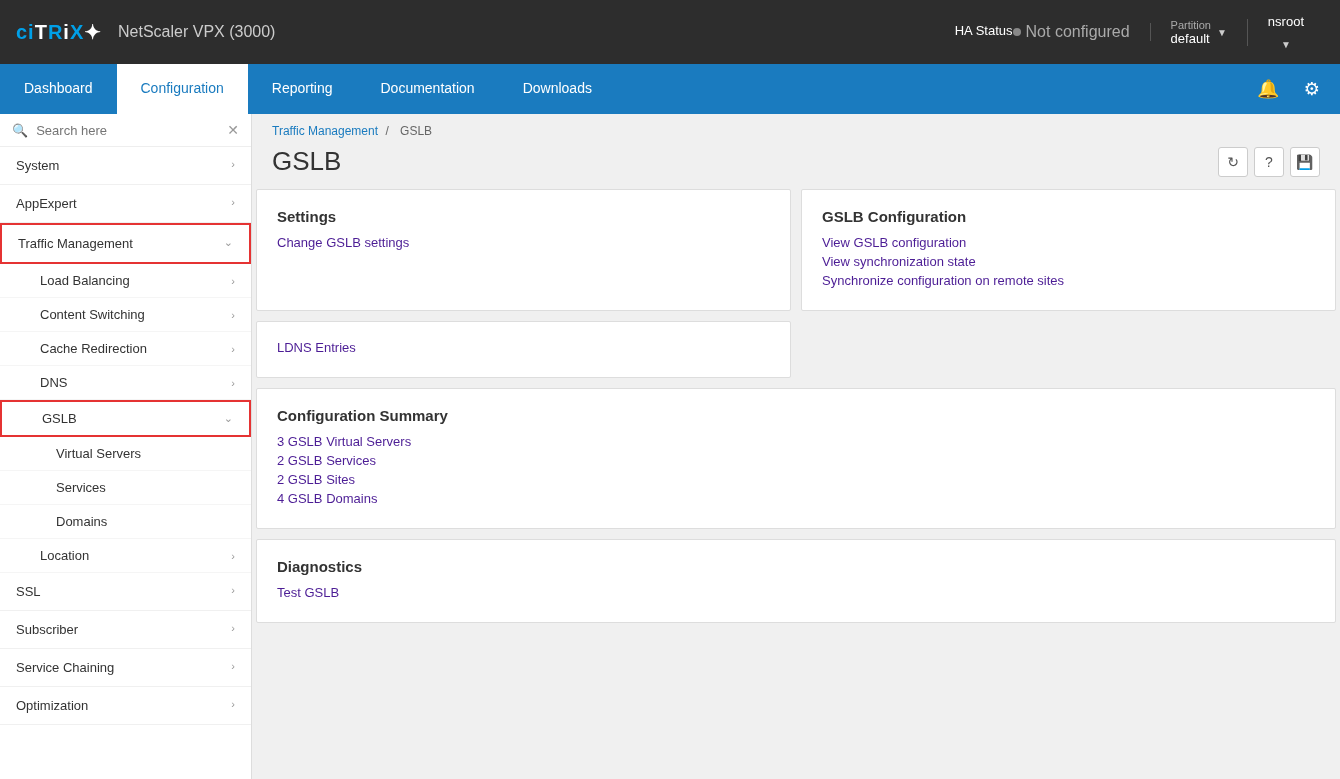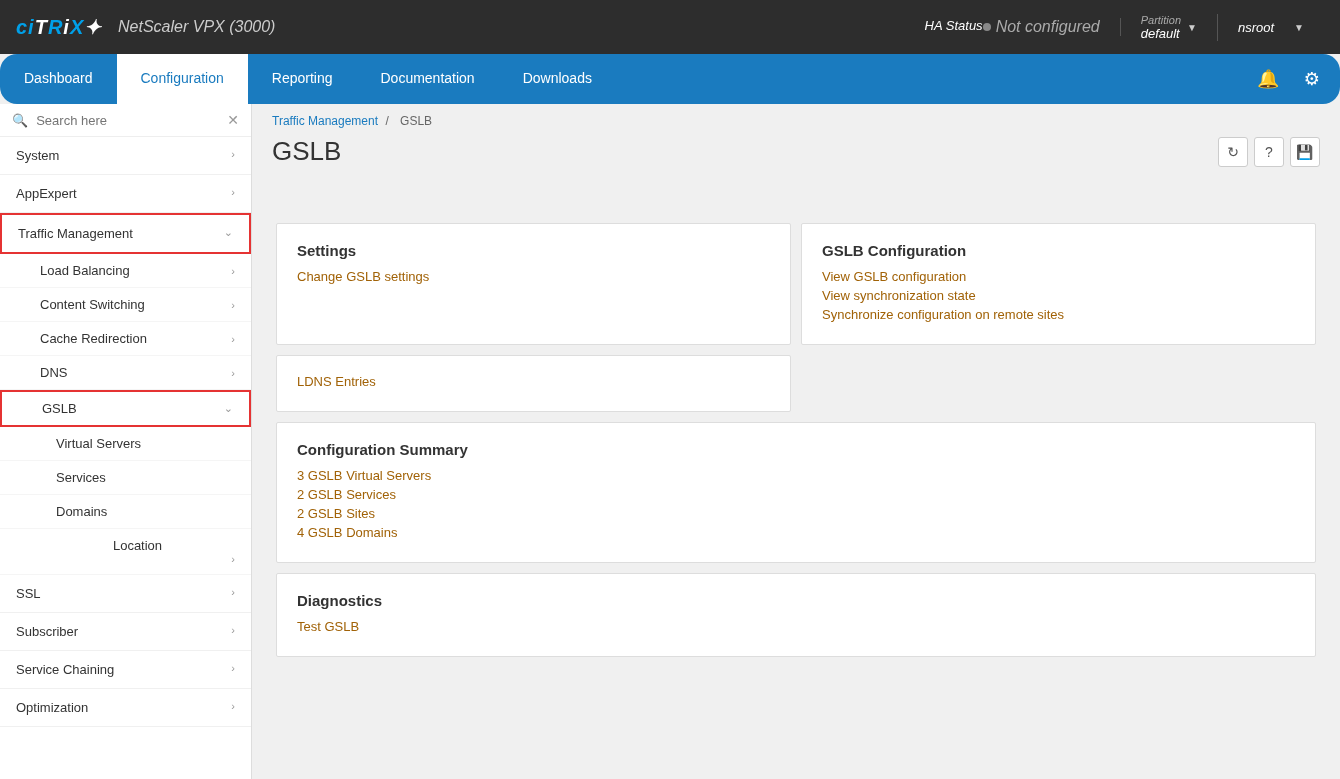--- a/index.html
+++ b/index.html
@@ -1,26 +1,25 @@
 <!DOCTYPE html>
 <html><head>
   <meta charset="utf-8">
   <style>
     * { box-sizing: border-box; margin: 0; padding: 0; }
     body { font-family: Arial, sans-serif; font-size: 13px; background: #f0f0f0; color: #333; }
 
     
     .top-header {
       background: #2d2d2d;
-      height: 54px;
+      height: 64px;
       display: flex;
       align-items: center;
       padding: 16px 16px;
       color: #fff;
-      font-style: italic;
     }
     .logo-area {
       display: flex;
       align-items: center;
       gap: 10px;
     }
     .citrix-logo {
       font-size: 20px;
       font-weight: bold;
       color: #fff;
@@ -80,36 +79,36 @@
       font-size: 13px;
       color: #fff;
     }
     .chevron-down {
       color: #ccc;
       font-size: 10px;
     }
     .user-block {
       display: flex;
       align-items: center;
-      gap: 20px;
+      gap: 10px;
       padding: 0 20px;
       cursor: pointer;
+      flex-direction: column;
     }
     .user-name {
       font-size: 13px;
       color: #fff;
     }
 
     
     .nav-bar {
       background: #1a7bbf;
       height: 50px;
       display: flex;
       align-items: stretch;
-      border-radius: 17px;
     }
     .nav-item {
       display: flex;
       align-items: center;
       padding: 0 24px;
       color: #fff;
       font-size: 14px;
       cursor: pointer;
       border-bottom: 3px solid transparent;
     }
@@ -249,46 +248,45 @@
       cursor: pointer;
       display: flex;
       align-items: center;
       justify-content: center;
       font-size: 14px;
       color: #555;
     }
 
     
     .cards-container {
-      padding: 0 24px 20px;
+      padding: 0 4px 20px;
       display: flex;
       flex-direction: column;
       gap: 10px;
-      margin-top: 44px;
     }
     .cards-row {
       display: flex;
       gap: 10px;
     }
     .card {
       background: #fff;
       border: 1px solid #ddd;
       border-radius: 2px;
       padding: 18px 20px;
       flex: 1;
     }
     .card-title {
       font-size: 15px;
       font-weight: bold;
       color: #333;
       margin-bottom: 10px;
     }
     .card-link {
       display: block;
-      color: #a16207;
+      color: #4c1d95;
       text-decoration: none;
       font-size: 13px;
       margin-bottom: 4px;
       cursor: pointer;
     }
     .card-full {
       background: #fff;
       border: 1px solid #ddd;
       border-radius: 2px;
       padding: 18px 20px;
@@ -386,21 +384,21 @@
 
     <div class="sidebar-sub-item" style="padding-left:56px;">
       <span>Virtual Servers</span>
     </div>
     <div class="sidebar-sub-item" style="padding-left:56px;">
       <span>Services</span>
     </div>
     <div class="sidebar-sub-item" style="padding-left:56px;">
       <span>Domains</span>
     </div>
-    <div class="sidebar-sub-item" style="flex-direction:column;">
+    <div class="sidebar-sub-item" style="">
       <span>Location</span>
       <span class="sidebar-chevron">›</span>
     </div>
 
     <div class="sidebar-item">
       <span>SSL</span>
       <span class="sidebar-chevron">›</span>
     </div>
     <div class="sidebar-item">
       <span>Subscriber</span>

